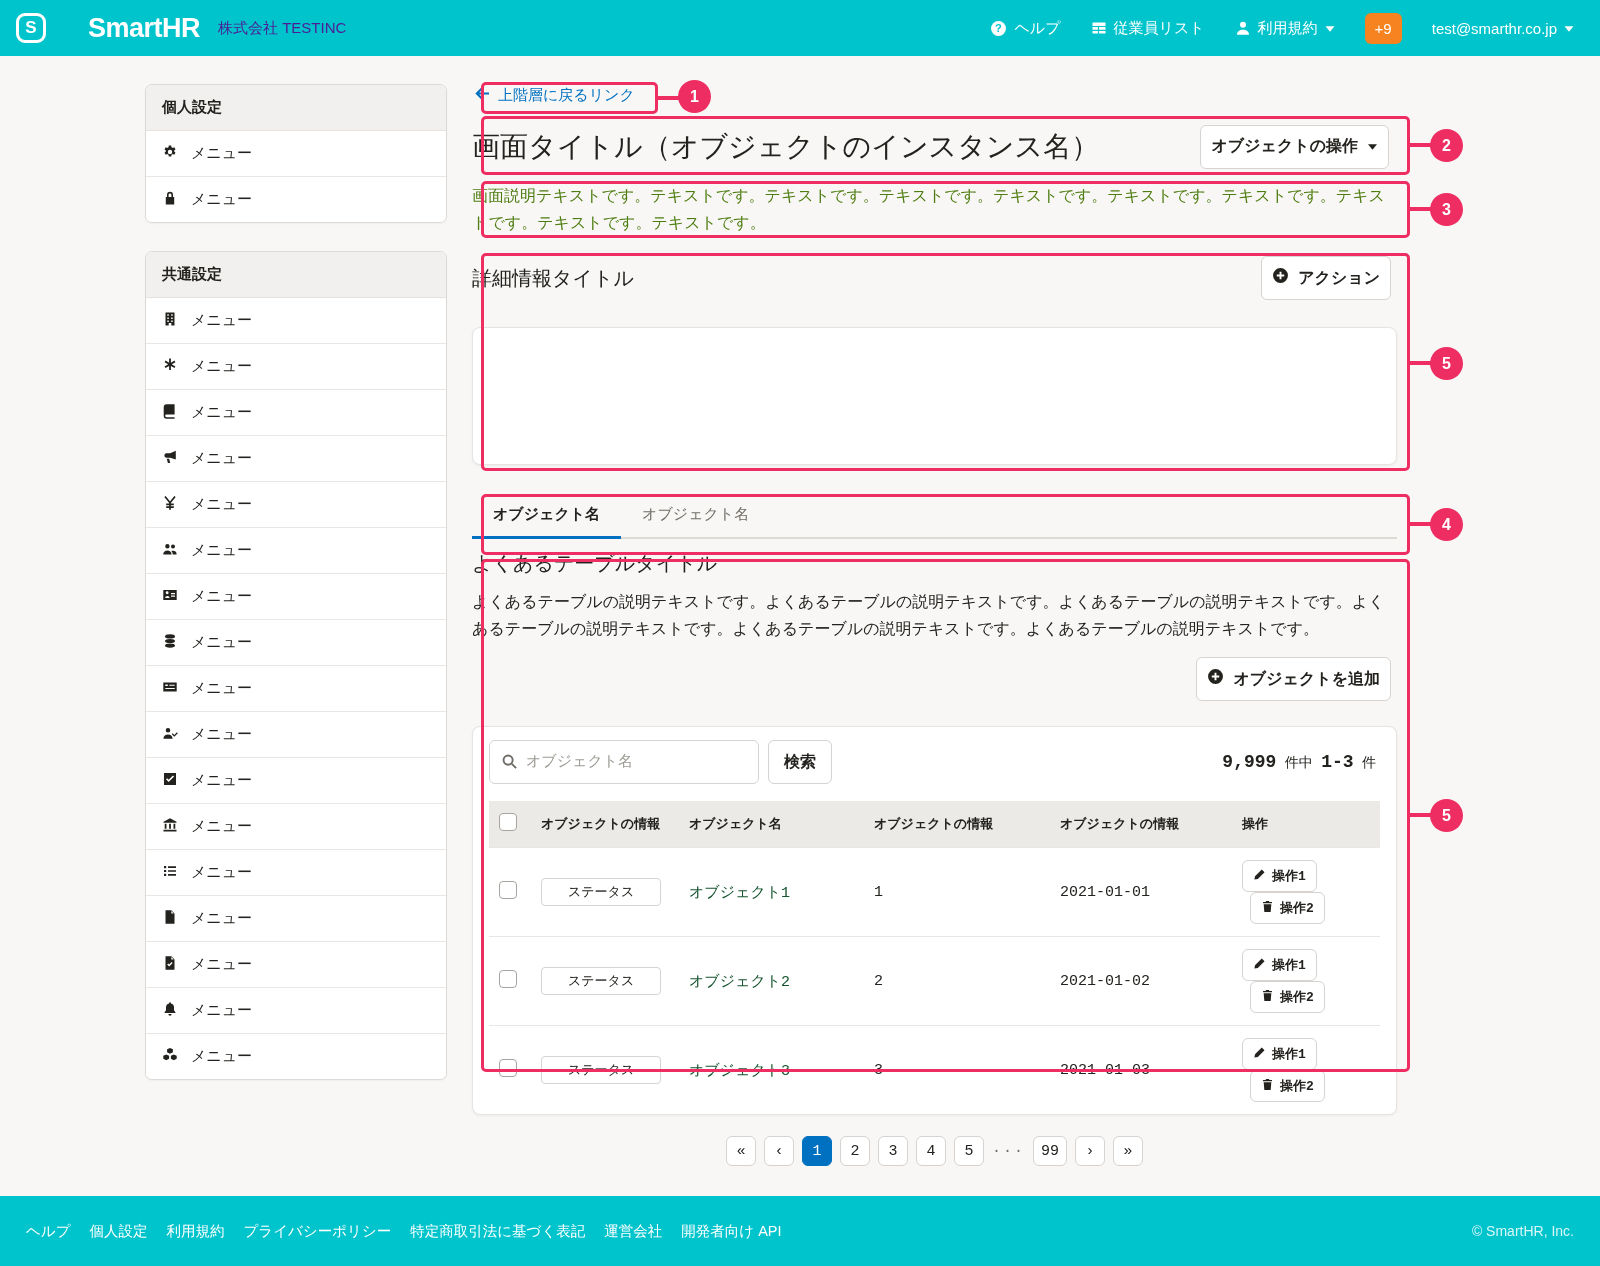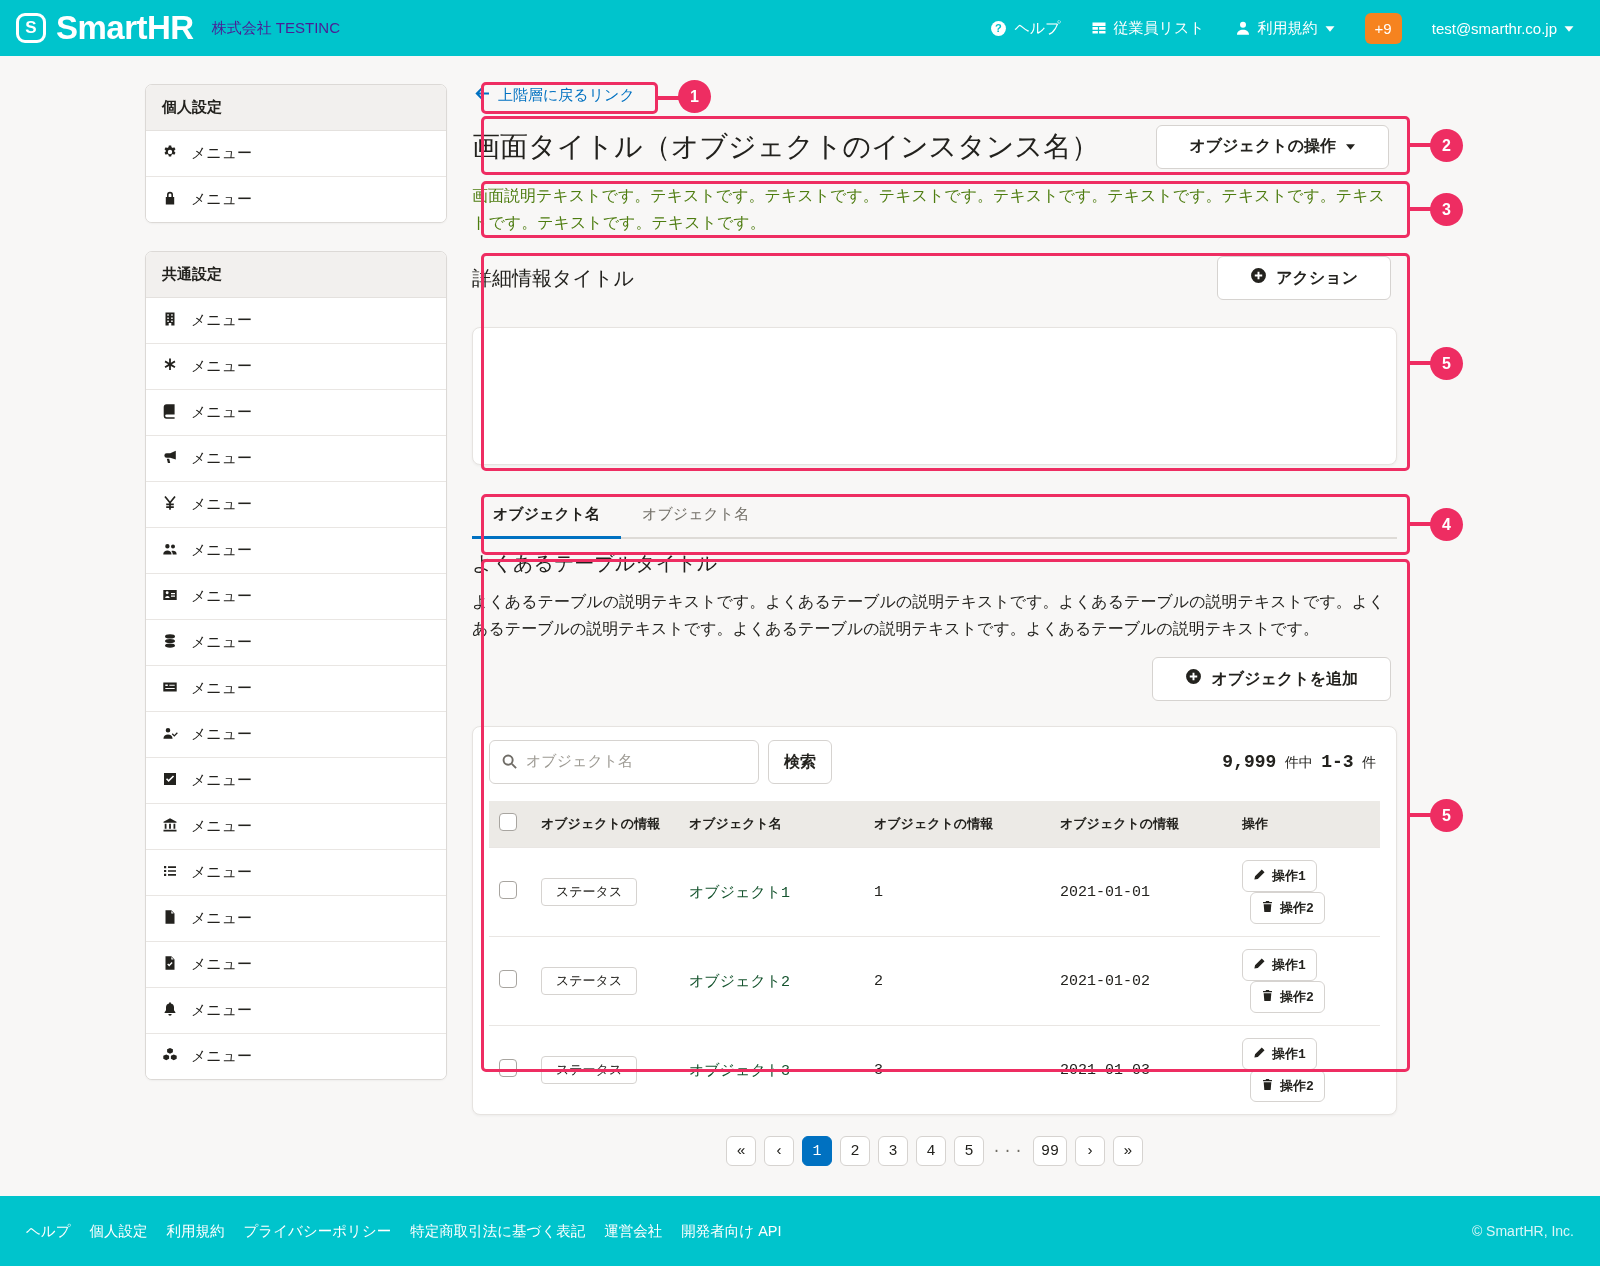--- a/index.html
+++ b/index.html
@@ -4,21 +4,21 @@
 <style>
   * { box-sizing: border-box; margin: 0; padding: 0; }
   html,body { background:#e9e7e4; }
   body { font-family:"Liberation Sans","DejaVu Sans",sans-serif; color:#23221e; }
   .page { position:relative; width:1600px; min-height:1266px; margin:0 auto; background:#f8f7f6; overflow:hidden; }
 
   
   .app-header { height:56px; background:#00c4cc; display:flex; align-items:center; padding:0 26px 0 16px; }
   .logo { display:flex; align-items:center; gap:10px; cursor:pointer; }
   .logo-mark { width:30px; height:30px; border:3px solid #fff; border-radius:9px; display:flex; align-items:center; justify-content:center; color:#fff; font-weight:bold; font-size:17px; }
-  .logo-name { color:#fff; font-weight:bold; font-size:33px; letter-spacing:-0.5px; }
+  .logo-name { color:#fff; font-weight:bold; font-size:27px; letter-spacing:-0.5px;margin-left:32px; }
   .company-name { color:#4c1d95; font-size:15px; margin-left:18px; }
   .header-nav { margin-left:auto; display:flex; align-items:center; gap:30px; }
   .hnav-item { display:flex; align-items:center; gap:7px; color:#fff; font-size:15px; cursor:pointer; }
   .hnav-item svg { display:block; }
   .notif-badge { background:#f6831f; color:#fff; font-size:15px; border-radius:6px; padding:7px 10px; cursor:pointer; }
   .caret { display:inline-block; }
 
   
   .content { display:flex; align-items:flex-start; padding:28px 0 0 145px; min-height:1140px;border-radius:18px; }
   .sidebar { width:302px; flex:none; }
@@ -29,21 +29,21 @@
   .side-card-header { background:#f2f0ee; padding:13px 16px; font-weight:bold; font-size:15px; border-bottom:1px solid #e4e1de; }
   .side-item { display:flex; align-items:flex-start; gap:13px; padding:13px 16px; font-size:15px; border-bottom:1px solid #e9e6e3; cursor:pointer; background:#fff; }
   .side-item:last-child { border-bottom:none; }
   .side-item svg, .side-item .glyph { width:16px; flex:none; }
 
   
   .back-link { display:inline-flex; align-items:center; gap:8px; color:#0071c1; font-size:15px; margin:2px 0 0 3px; cursor:pointer; text-decoration:none; }
   .title-row { display:flex; align-items:center; justify-content:space-between; margin-top:13px; height:57px; padding-right:8px; }
   .page-title { font-size:28px; font-weight:400; }
   .btn { display:inline-flex; align-items:center; gap:9px; background:#fff; border:1px solid #d6d3d0; border-radius:6px; font-weight:bold; font-size:16px; color:#23221e; cursor:pointer; font-family:inherit; }
-  .btn-lg { height:44px; padding:0 32px;text-align:right; }
+  .btn-lg { height:44px; padding:0 10px;text-align:right; }
   .page-desc { margin-top:9px; font-size:16px; line-height:27px; width:100%; color:#4d7c0f; }
 
   .section-detail { margin-top:18px; }
   .section-header { display:flex; align-items:center; justify-content:space-between; padding-right:6px; }
   .section-title { font-size:20px; font-weight:400; }
   .detail-card { margin-top:27px; height:138px; background:#fff; border:1px solid #e6e3e0; border-radius:8px; box-shadow:0 1px 3px rgba(0,0,0,.05); }
 
   
   .tabs { display:flex; margin-top:25px; border-bottom:2px solid #dedbd7; }
   .tab { padding:15px 21px 13px; font-size:15px; color:#716e66; cursor:pointer; position:relative; }
@@ -67,21 +67,21 @@
 
   table.data { width:100%; border-collapse:collapse; margin-top:17px; }
   table.data th { background:#eceae6; font-size:13px; font-weight:bold; text-align:left; padding:12px 10px; white-space:nowrap; }
   table.data td { padding:12px 10px; font-size:15px; border-top:1px solid #e9e6e3; height:49px; }
   th.col-check, td.col-check { width:42px; padding-left:12px; }
   .col-status { width:148px; }
   .col-name { width:185px; }
   .col-info { width:186px; }
   .col-date { width:182px; }
   .checkbox { width:18px; height:18px; border:1px solid #a8a5a0; border-radius:4px; background:#fff; display:inline-block; cursor:pointer; }
-  .status-badge { display:inline-block; border:1px solid #d6d3d0; border-radius:4px; background:#fff; font-size:13px; padding:4px 14px; }
+  .status-badge { display:inline-block; border:1px solid #d6d3d0; border-radius:4px; background:#fff; font-size:13px; padding:4px 26px; }
   .cell-link { color:#14532d; cursor:pointer; text-decoration:none; }
   .btn-sm { height:32px; padding:0 10px; font-size:13px; gap:6px; border-radius:6px; }
   .actions-cell .btn-sm + .btn-sm { margin-left:8px; }
 
   .pagination { display:flex; justify-content:center; align-items:center; gap:8px; margin-top:21px; }
   .page-btn { min-width:30px; height:30px; padding:0 7px; display:flex; align-items:center; justify-content:center; background:#fff; border:1px solid #d6d3d0; border-radius:6px; font-size:15px; color:#23221e; cursor:pointer; font-family:inherit; }
   .page-btn.active { background:#0071c1; border-color:#0071c1; color:#fff; }
   .page-ellipsis { color:#706d65; font-size:15px; letter-spacing:2px; }
 
   

